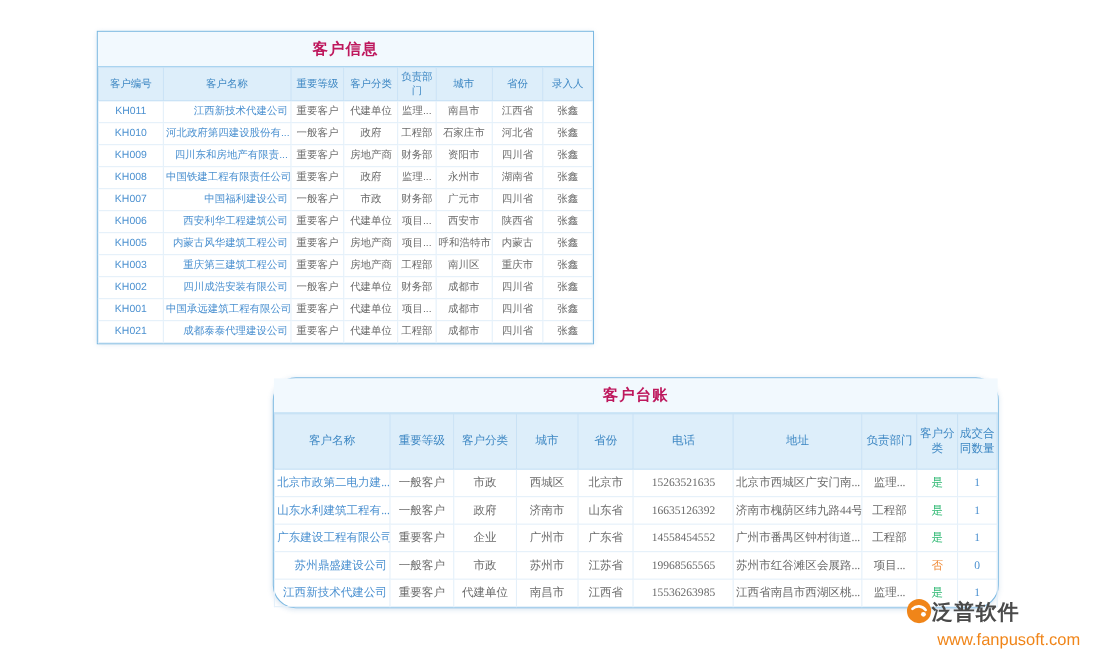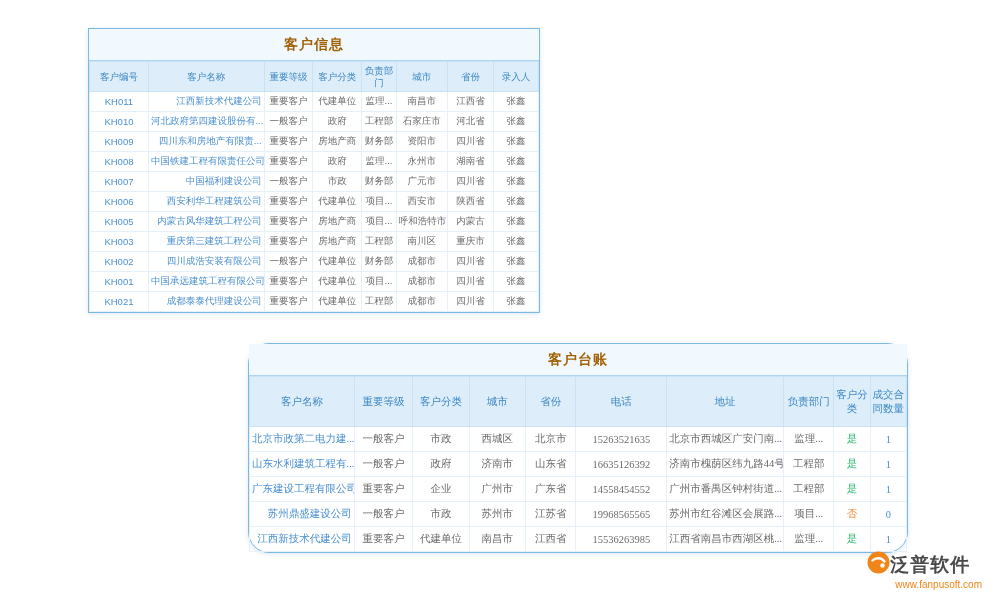--- a/index.html
+++ b/index.html
@@ -3,21 +3,21 @@
 <meta charset="utf-8">
 <style>
   * { margin:0; padding:0; box-sizing:border-box; }
   html,body { width:1000px; height:600px; background:#ffffff; overflow:hidden;
     font-family:"Liberation Sans","DejaVu Sans",sans-serif; }
   .stage { position:relative; width:1000px; height:600px; background:#fff; }
 
   .panel { position:absolute; background:#fff; border:1px solid #7cb9e2;
     box-shadow:0 1px 5px rgba(60,120,180,0.18); }
   .panel-title { height:32px; line-height:31px; text-align:center;
-    background:#f2f9fe; color:#a16207; font-weight:bold; font-size:14px;
+    background:#f2f9fe; color:#be185d; font-weight:bold; font-size:14px;
     border-bottom:1px solid #aad4f0; letter-spacing:1px; }
 
   table { width:100%; border-collapse:collapse; table-layout:fixed; }
   th { background:#ddeefa; color:#3d87c3; font-weight:normal;
     border:1px solid #c9e2f5; text-align:center; white-space:normal;
     vertical-align:middle; padding:2px 1px; line-height:1.25; }
   td { border:1px solid #e4f0fa; color:#6b6b6b; text-align:center;
     white-space:nowrap; overflow:hidden; padding:0 2px; vertical-align:middle; }
 
   
@@ -40,23 +40,23 @@
   #tbl-ledger th:nth-child(9){width:36px}  #tbl-ledger th:nth-child(10){width:36px}
 
   td.link { color:#4a90d0; }
   td.yes  { color:#2eb872; }
   td.no   { color:#f08c3a; }
   td.count{ color:#4a90d0; }
   td.ta-left { text-align:right; }
 
   
   .logo { position:absolute; right:18px; bottom:10px; z-index:5; text-align:left; }
-  .logo-row { display:flex; align-items:center; gap:0; }
+  .logo-row { display:flex; align-items:flex-start; gap:0; }
   .logo-text { font-size:19px; font-weight:bold; color:#4a4a4a; letter-spacing:1px; }
-  .logo-site { font-size:10px; color:#f08519; margin-top:1px; padding-left:28px; }
+  .logo-site { font-size:15px; color:#f08519; margin-top:1px; padding-left:28px; }
 </style>
 </head>
 <body>
 
 <div class="stage">
 
   <div class="panel" id="panel-info">
     <div class="panel-title">客户信息</div>
     <table id="tbl-info">
       <thead>

